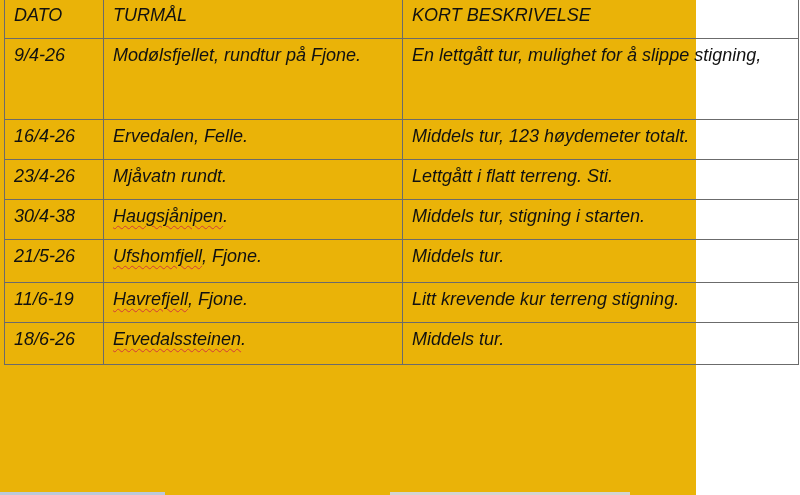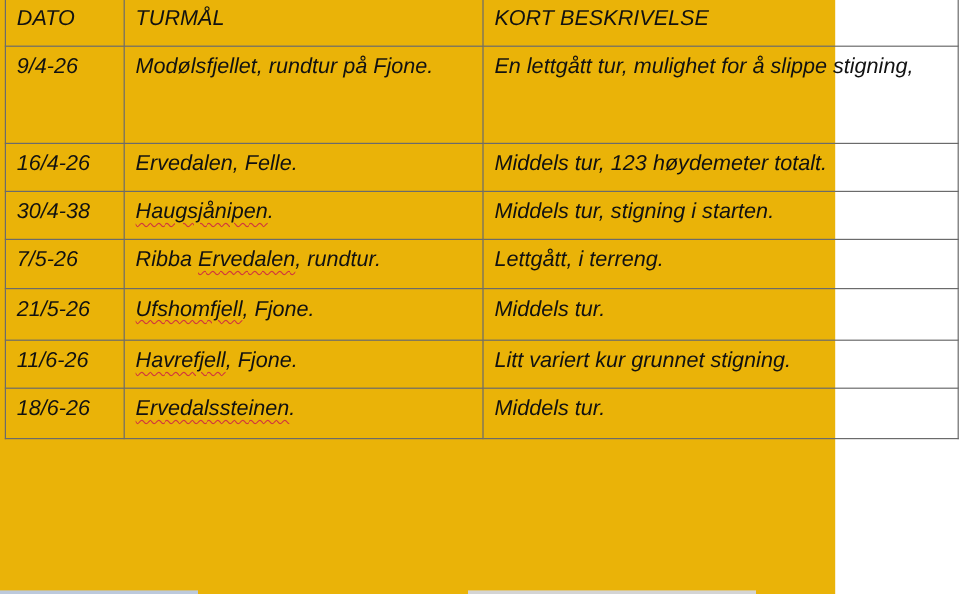--- a/index.html
+++ b/index.html
@@ -85,39 +85,39 @@
       <tr class="r-0">
         <td>9/4-26</td>
         <td>Modølsfjellet, rundtur på Fjone.</td>
         <td>En lettgått tur, mulighet for å slippe stigning,</td>
       </tr>
       <tr class="r-1">
         <td>16/4-26</td>
         <td>Ervedalen, Felle.</td>
         <td>Middels tur, 123 høydemeter totalt.</td>
       </tr>
+      <tr class="r-2">
+        <td>23/4-26</td>
+        <td>Mjåvatn rundt.</td>
+        <td>Lettgått i flatt terreng. Sti.</td>
+      </tr>
       <tr class="r-3">
         <td>30/4-38</td>
         <td><span class="spell">Haugsjånipen</span><span>.</span></td>
         <td>Middels tur, stigning i starten.</td>
-      </tr>
-      <tr class="r-4">
-        <td>7/5-26</td>
-        <td><span>Ribba </span><span class="spell">Ervedalen</span><span>, rundtur.</span></td>
-        <td>Lettgått, i terreng.</td>
       </tr>
       <tr class="r-5">
         <td>21/5-26</td>
         <td><span class="spell">Ufshomfjell</span><span>, Fjone.</span></td>
         <td>Middels tur.</td>
       </tr>
       <tr class="r-8">
-        <td>11/6-26</td>
+        <td>11/6-19</td>
         <td><span class="spell">Havrefjell</span><span>, Fjone.</span></td>
-        <td>Litt variert kur grunnet stigning.</td>
+        <td>Litt krevende kur terreng stigning.</td>
       </tr>
       <tr class="r-9">
         <td>18/6-26</td>
         <td><span class="spell">Ervedalssteinen</span><span>.</span></td>
         <td>Middels tur.</td>
       </tr>
     </tbody>
   </table>
 
   <div class="bottom-strip strip-a"></div>

